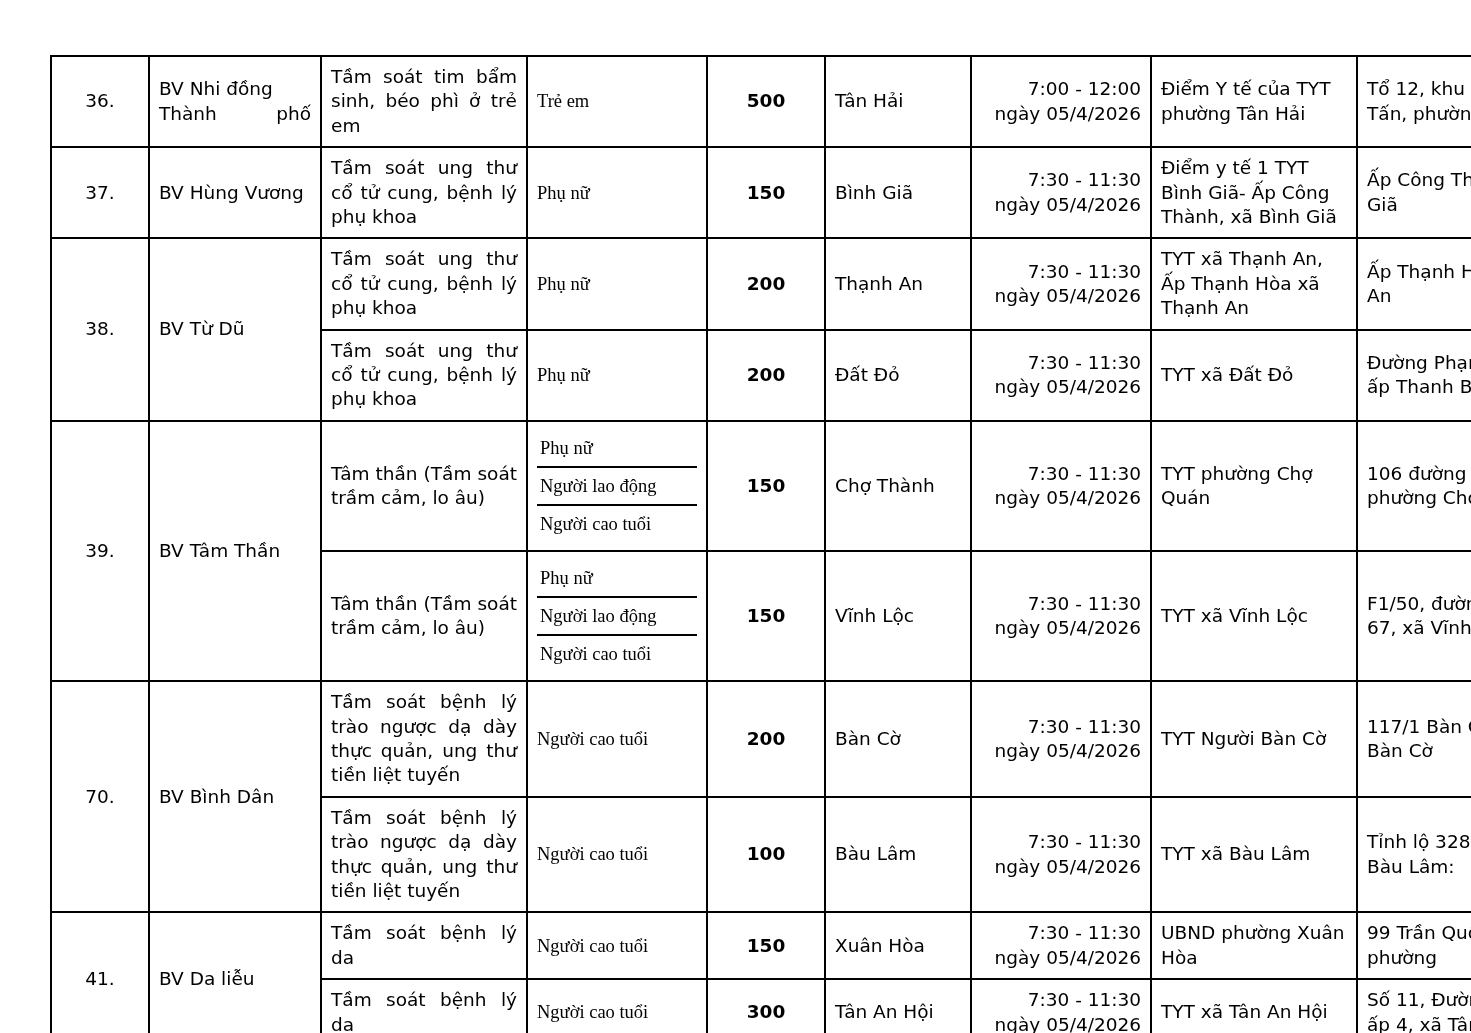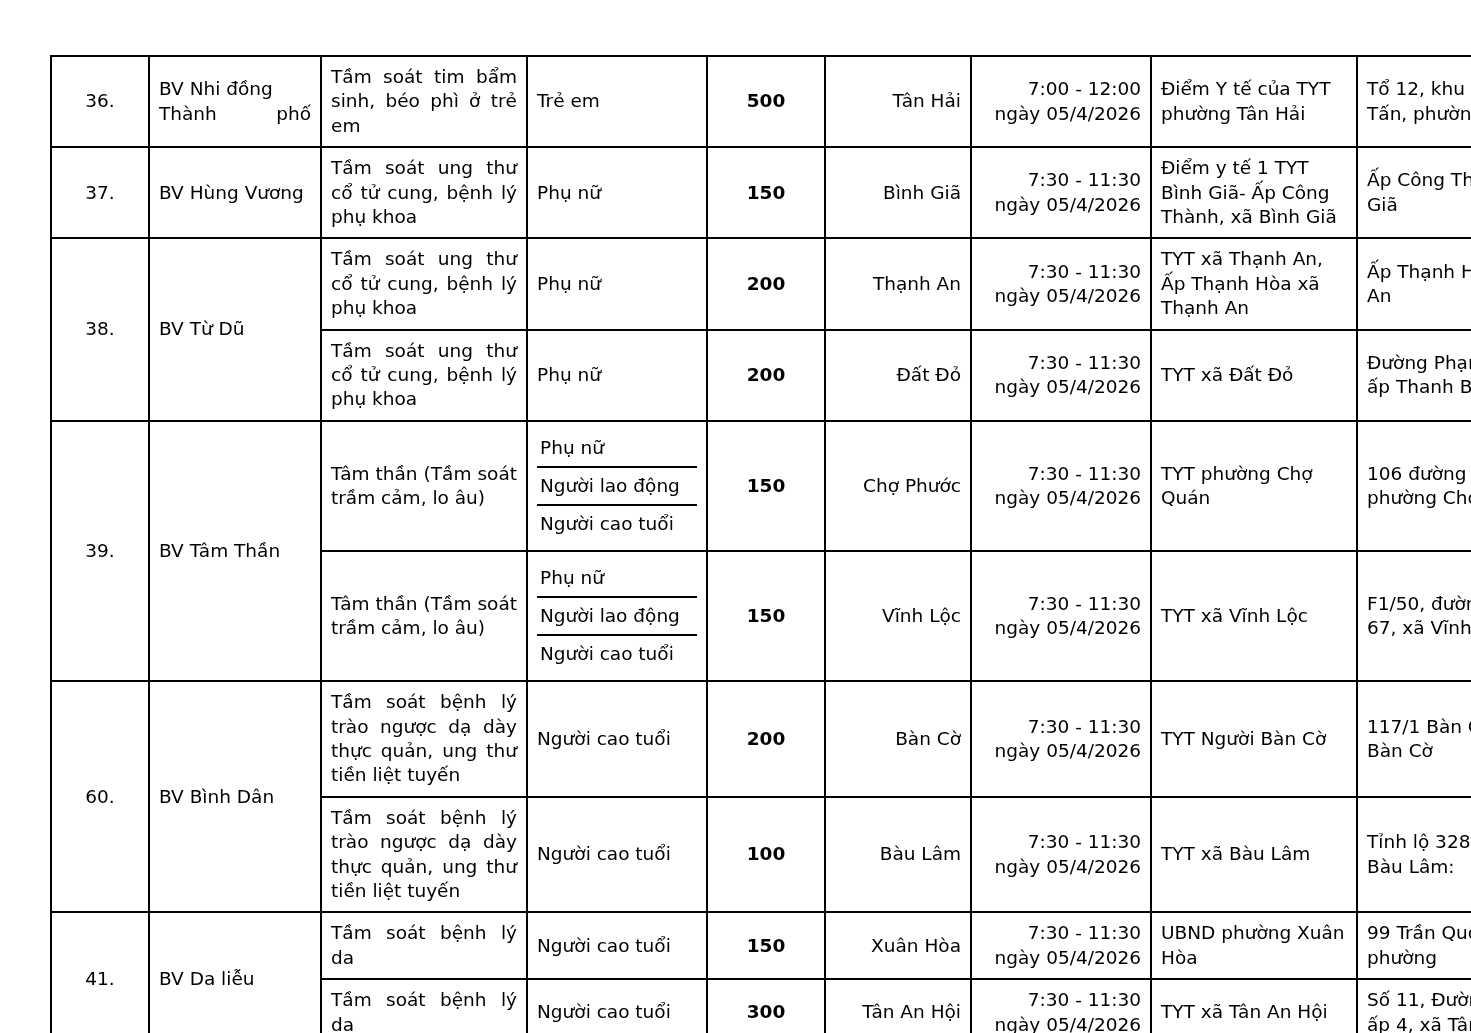--- a/index.html
+++ b/index.html
@@ -31,23 +31,23 @@
     vertical-align: middle;
     padding: 8px 9px;
     font-size: 18.5px;
     line-height: 1.32;
     word-wrap: break-word;
     hyphens: auto;
   }
   td.c-idx   { width: 78px;  text-align: center; }
   td.c-hosp  { width: 152px; text-align: left; }
   td.c-svc   { width: 186px; text-align: justify; text-align-last: left; }
-  td.c-grp   { width: 160px; text-align: left; padding-left: 12px; }
+  td.c-grp   { width: 160px; text-align: left; padding-left: 12px; font-family: Liberation Serif, serif; }
   td.c-qty   { width: 98px;  text-align: center; font-weight: bold; }
-  td.c-ward  { width: 126px; text-align: right; }
+  td.c-ward  { width: 126px; text-align: left; }
   td.c-time  { width: 160px; text-align: right; margin-left: 12px; }
   td.c-place { width: 186px; text-align: left; }
   td.c-addr  { width: 245px; text-align: left; }
 
   
   table.grpstack {
     border-collapse: collapse;
     width: 100%;
     table-layout: fixed;
   }
@@ -128,21 +128,21 @@
               <tr>
                   <td>Người lao động</td>
                 </tr>
               <tr>
                   <td>Người cao tuổi</td>
                 </tr>
             </tbody>
           </table>
         </td>
         <td class="c-qty">150</td>
-        <td class="c-ward">Chợ Phước</td>
+        <td class="c-ward">Chợ Thành</td>
         <td class="c-time">7:30 - 11:30 ngày 05/4/2026</td>
         <td class="c-place">TYT phường Chợ Quán</td>
         <td class="c-addr">106 đường Nguyễn Biểu, phường Chợ Quán</td>
       </tr>
 
       <tr>
         <td class="c-svc justify2">Tâm thần (Tầm soát trầm cảm, lo âu)</td>
         <td class="c-grp grp-cell">
           <table class="grpstack">
             <tbody>
@@ -159,21 +159,21 @@
           </table>
         </td>
         <td class="c-qty">150</td>
         <td class="c-ward">Vĩnh Lộc</td>
         <td class="c-time">7:30 - 11:30 ngày 05/4/2026</td>
         <td class="c-place">TYT xã Vĩnh Lộc</td>
         <td class="c-addr">F1/50, đường Vĩnh Lộc, ấp 67, xã Vĩnh Lộc</td>
       </tr>
 
       <tr>
-        <td class="c-idx" rowspan="2">60.</td>
+        <td class="c-idx" rowspan="2">70.</td>
         <td class="c-hosp" rowspan="2">BV Bình Dân</td>
         <td class="c-svc">Tầm soát bệnh lý trào ngược dạ dày thực quản, ung thư tiền liệt tuyến</td>
         <td class="c-grp">Người cao tuổi</td>
         <td class="c-qty">200</td>
         <td class="c-ward">Bàn Cờ</td>
         <td class="c-time">7:30 - 11:30 ngày 05/4/2026</td>
         <td class="c-place">TYT Người Bàn Cờ</td>
         <td class="c-addr">117/1 Bàn Cờ, Phường Bàn Cờ</td>
       </tr>
 

